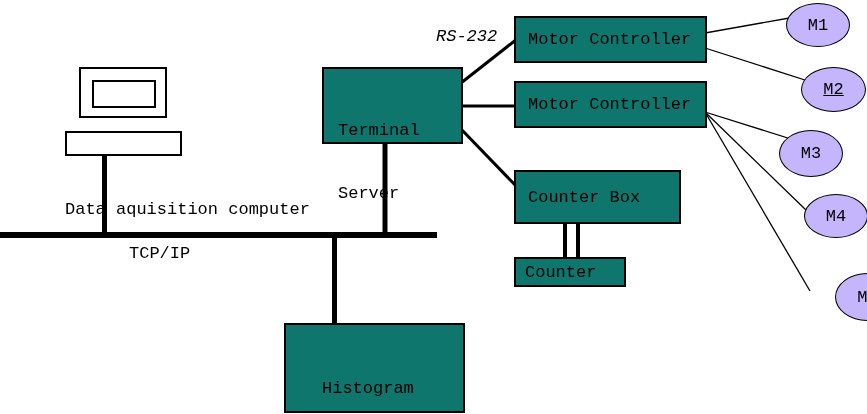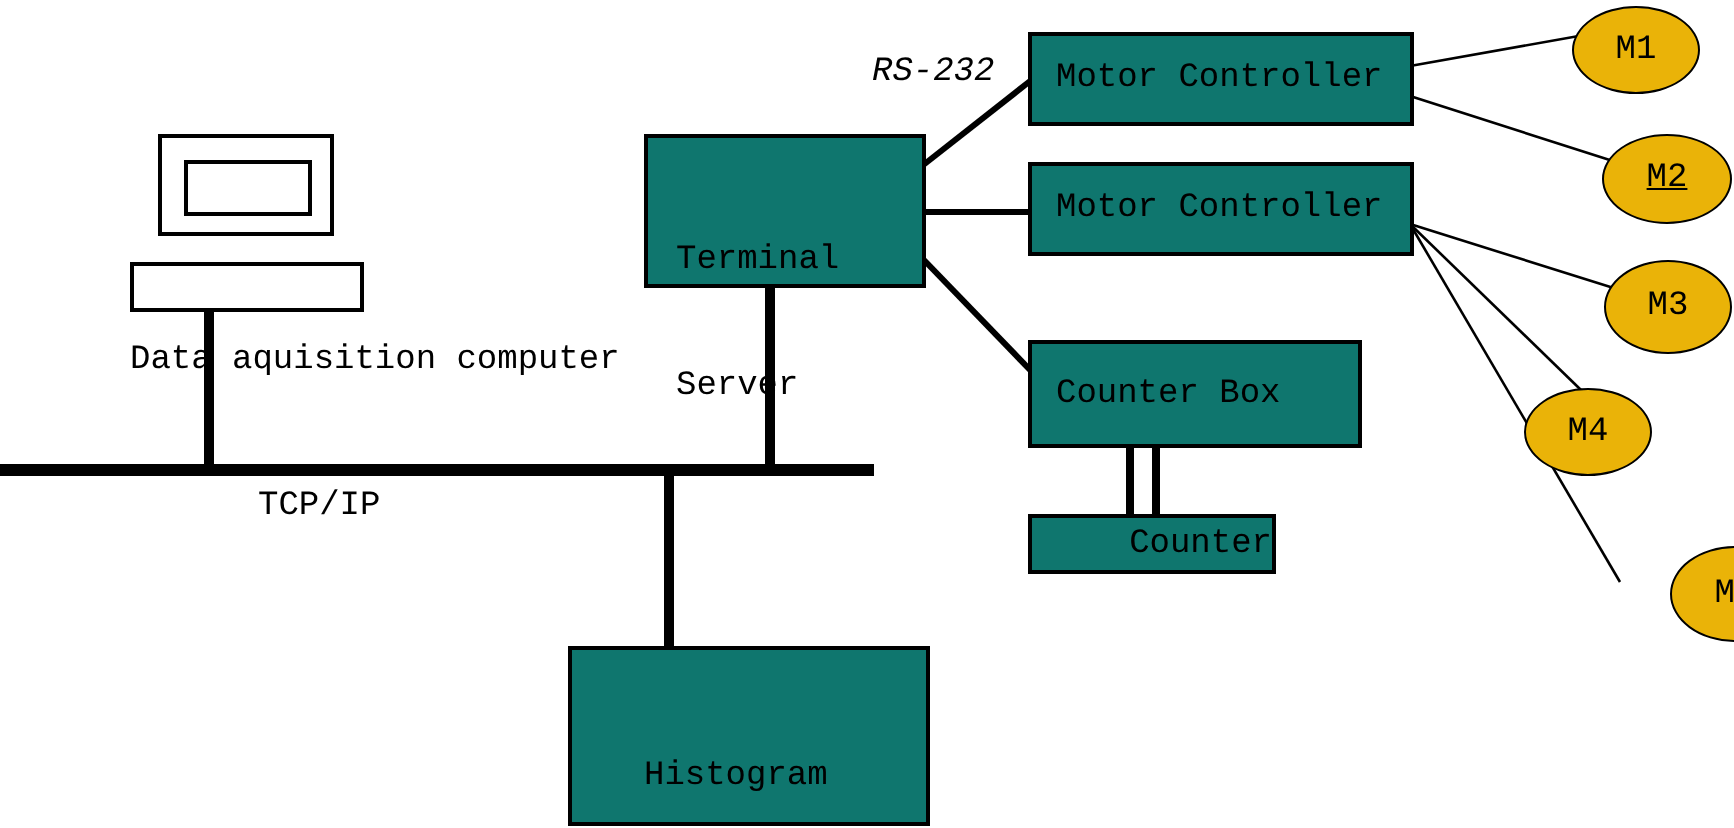--- a/index.html
+++ b/index.html
@@ -9,29 +9,29 @@
     color:#000; overflow:hidden;
   }
   .lines-svg { position:absolute; left:0; top:0; z-index:1; pointer-events:none; }
   .box {
     position:absolute; box-sizing:border-box; background:#0f766e;
     border:2px solid #000; font-size:17px; line-height:21px; z-index:2;
     white-space:pre;
   }
   .vcenter { display:flex; align-items:center; }
   .ellipse {
-    position:absolute; box-sizing:border-box; background:#eab308;
+    position:absolute; box-sizing:border-box; background:#c4b5fd;
     border:1px solid #000; border-radius:50%;
     display:flex; align-items:center; justify-content:center;
     font-size:17px; z-index:2;
   }
   .flabel {
     position:absolute; font-size:17px; line-height:18px; white-space:pre;
   }
-  .z0 { z-index:0; }
+  .z0 { z-index:0;margin-top:29px; }
   .z3 { z-index:3; }
   .shape { position:absolute; box-sizing:border-box; background:#fff; border:2px solid #000; z-index:2; }
 </style>
 </head>
 <body>
 
 <div class="stage">
 
   <div class="flabel z0" style="left:65px; top:172px;">Data aquisition computer</div>
 
@@ -75,39 +75,39 @@
   </div>
 
   <div class="box vcenter" style="left:514px; top:81px; width:193px; height:47px; padding-left:12px;">
     <span>Motor Controller</span>
   </div>
 
   <div class="box vcenter" style="left:514px; top:170px; width:167px; height:54px; padding-left:12px;">
     <span>Counter Box</span>
   </div>
 
-  <div class="box vcenter" style="left:514px; top:257px; width:124px; height:30px; padding-left:28px;justify-content:flex-end;">
+  <div class="box vcenter" style="left:514px; top:257px; width:112px; height:30px; padding-left:9px;">
     <span>Counter</span>
   </div>
 
   <div class="box" style="left:284px; top:323px; width:181px; height:90px; padding:11px 0 0 36px;">
     <div>Histogram</div>
     
   </div>
 
   <div class="ellipse" style="left:786px; top:3px;   width:64px; height:44px;">
     <span>M1</span>
   </div>
   <div class="ellipse" style="left:801px; top:67px;  width:65px; height:45px;text-decoration:underline;">
     <span>M2</span>
   </div>
-  <div class="ellipse" style="left:802px; top:130px; width:64px; height:47px;justify-content:center;">
+  <div class="ellipse" style="left:779px; top:130px; width:64px; height:47px;justify-content:center;">
     <span>M3</span>
   </div>
-  <div class="ellipse" style="left:762px; top:194px; width:64px; height:44px;align-items:center;">
+  <div class="ellipse" style="left:804px; top:194px; width:64px; height:44px;align-items:center;">
     <span>M4</span>
   </div>
   <div class="ellipse" style="left:835px; top:273px; width:65px; height:48px;text-align:center;">
     <span>M5</span>
   </div>
 
   <div class="flabel z3" style="left:436px; top:28px;font-style:italic;">RS-232</div>
   <div class="flabel z3" style="left:129px; top:245px;">TCP/IP</div>
 
 </div>

